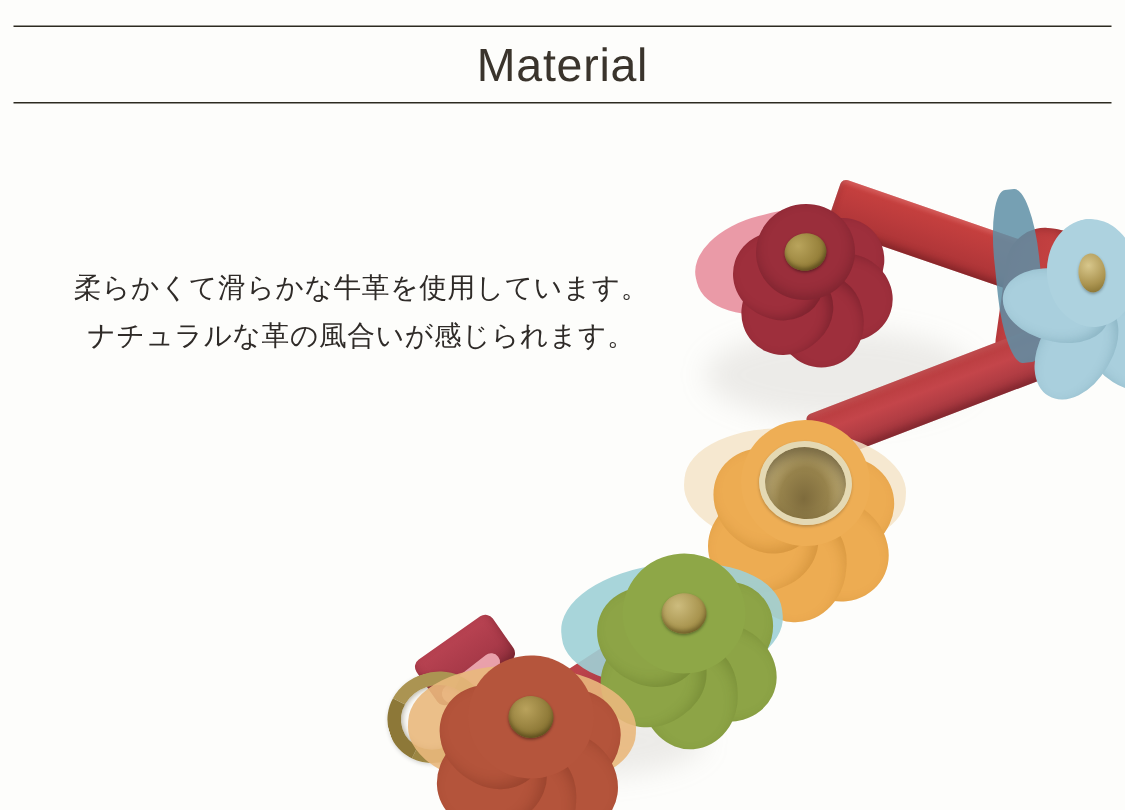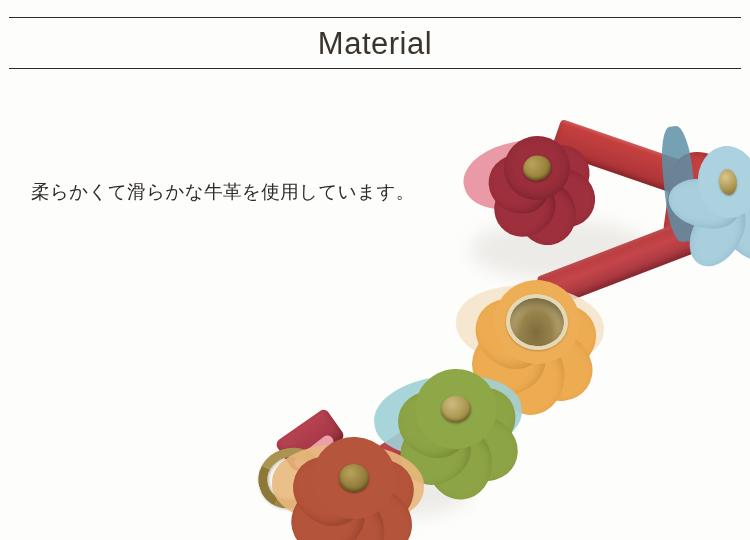--- a/index.html
+++ b/index.html
@@ -62,20 +62,21 @@
   .description {
     position: absolute;
     left: 31px;
     top: 176px;
     width: 420px;
     color: #2f2b28;
     font-size: 18.5px;
     line-height: 32px;
     letter-spacing: 0.4px;
     font-family: "Liberation Sans", "DejaVu Sans", sans-serif;
+    text-align: center;
   }
   .description .line { display: block; white-space: nowrap; }
 
   
   .photo-stage {
     position: absolute;
     left: 0;
     top: 80px;
     width: 750px;
     height: 460px;
@@ -287,20 +288,21 @@
 <div class="page">
 
   <div class="header-block">
     <div class="rule top"></div>
     <div class="page-title">Material</div>
     <div class="rule bottom"></div>
   </div>
 
   <div class="description">
     <span class="line">柔らかくて滑らかな牛革を使用しています。</span>
+    <span class="line">ナチュラルな革の風合いが感じられます。</span>
   </div>
 
   <div class="photo-stage">
 
     <div class="soft-shadow" style="left:470px; top:140px; width:180px; height:60px;"></div>
     <div class="soft-shadow" style="left:300px; top:390px; width:170px; height:48px;"></div>
 
     <div class="strap strap-upper"></div>
     <div class="strap strap-bend"></div>
     <div class="strap strap-mid"></div>

